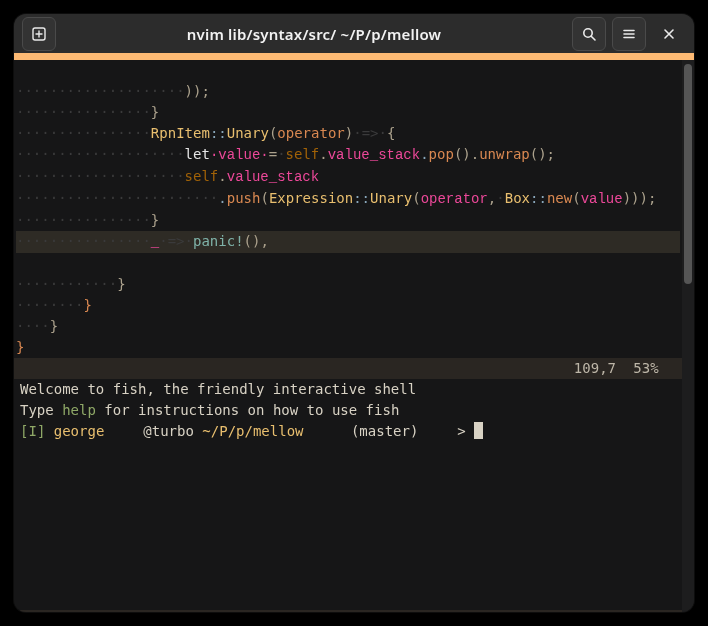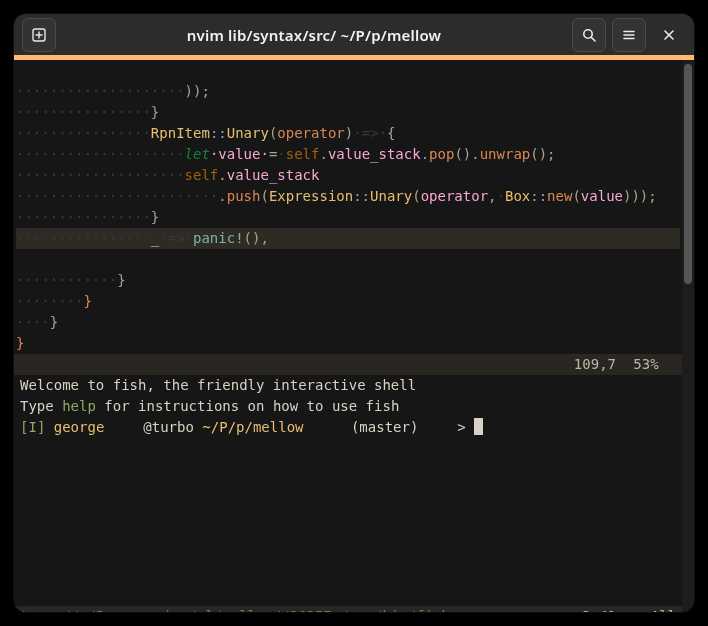--- a/index.html
+++ b/index.html
@@ -23,21 +23,21 @@
     box-shadow: 0 0 0 1px rgba(255,255,255,0.05);
   }
   .titlebar {
     height: 46px;
     background: #2c2c2c;
     display: flex;
     align-items: center;
     padding: 0 8px;
     gap: 0;
     flex-shrink: 0;
-    border-bottom: 5px solid #fdba74;
+    border-bottom: 7px solid #fdba74;
   }
   .tb-btn {
     width: 34px;
     height: 34px;
     border-radius: 6px;
     display: flex;
     align-items: center;
     justify-content: center;
     color: #eaeaea;
     background: transparent;
@@ -88,22 +88,22 @@
   
   .bg-status { background: #2a2622; color: #bdb6a8; padding: 0 6px; display:flex; }
   .bg-status2 { background: #2a2622; color: #bdb6a8; padding: 0 6px; display:flex; }
   .muted { color: #3a3a3b; }
   .punc { color: #aca28d; }
   .yellow { color: #e9bf6f; }
   .orange { color: #d98851; }
   .red { color: #a16207; }
   .blue { color: #89a7bb; }
   .teal { color: #7fb2a8; }
-  .ident { color: #f9a8d4; }
-  .kw { color: #15803d; font-style: italic; }
+  .ident { color: #ec4899; font-family: Liberation Mono, monospace; }
+  .kw { color: #e5e5e5; }
   .path { color: #7e7668; }
   .white { color: #d8d2c4; padding-left: 39px; }
   .green { color: #8fa867; margin-top: 35px; }
   .curline { background: #2e2b25; display: block; }
   .spacer { flex: 1; }
   .shell { color: #d8d2c4; padding: 0 6px;}
   .cursor {
     display: inline-block; width: 9px; height: 17px;
     background: #d8d2c4; vertical-align: -3px;
   }

